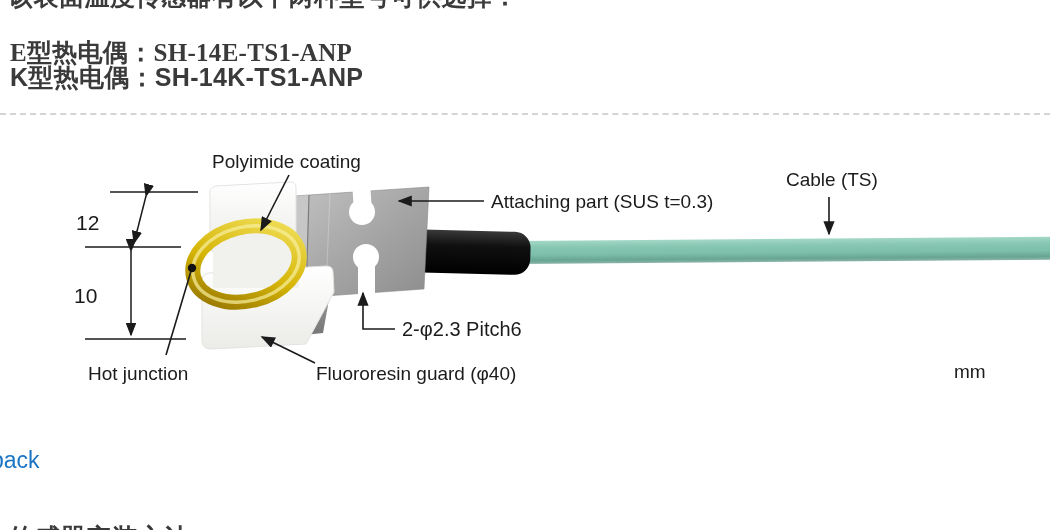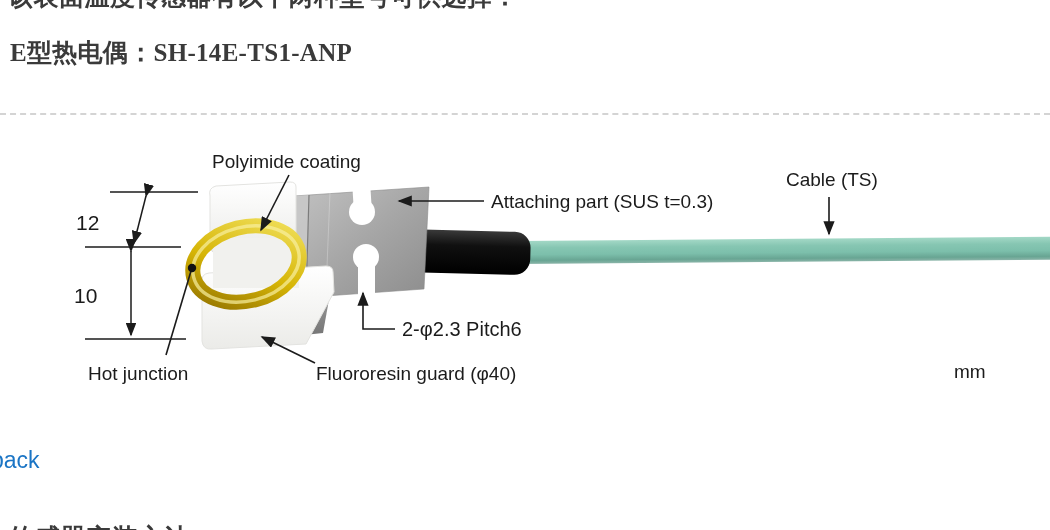--- a/index.html
+++ b/index.html
@@ -33,20 +33,21 @@
   svg text{font-family:"Liberation Sans",sans-serif;fill:#1b1b1b;}
 </style>
 </head>
 <body>
 
 <div id="screen">
 
   <div class="clipped-top">该表面温度传感器有以下两种型号可供选择：</div>
 
   <div class="model-line model-e">E型热电偶：SH-14E-TS1-ANP</div>
+  <div class="model-line model-k">K型热电偶：SH-14K-TS1-ANP</div>
 
   <div class="dashed-sep"></div>
 
   <svg class="diagram-svg" width="1050" height="530" viewBox="0 0 1050 530" xmlns="http://www.w3.org/2000/svg">
     <defs>
       <marker id="ah" markerWidth="9" markerHeight="7" refX="8" refY="3.5" orient="auto">
         <path d="M0,0 L9,3.5 L0,7 Z" fill="#1b1b1b"></path>
       </marker>
       <linearGradient id="goldGrad" x1="0" y1="1" x2="1" y2="0">
         <stop offset="0" stop-color="#8f6f00"></stop>

